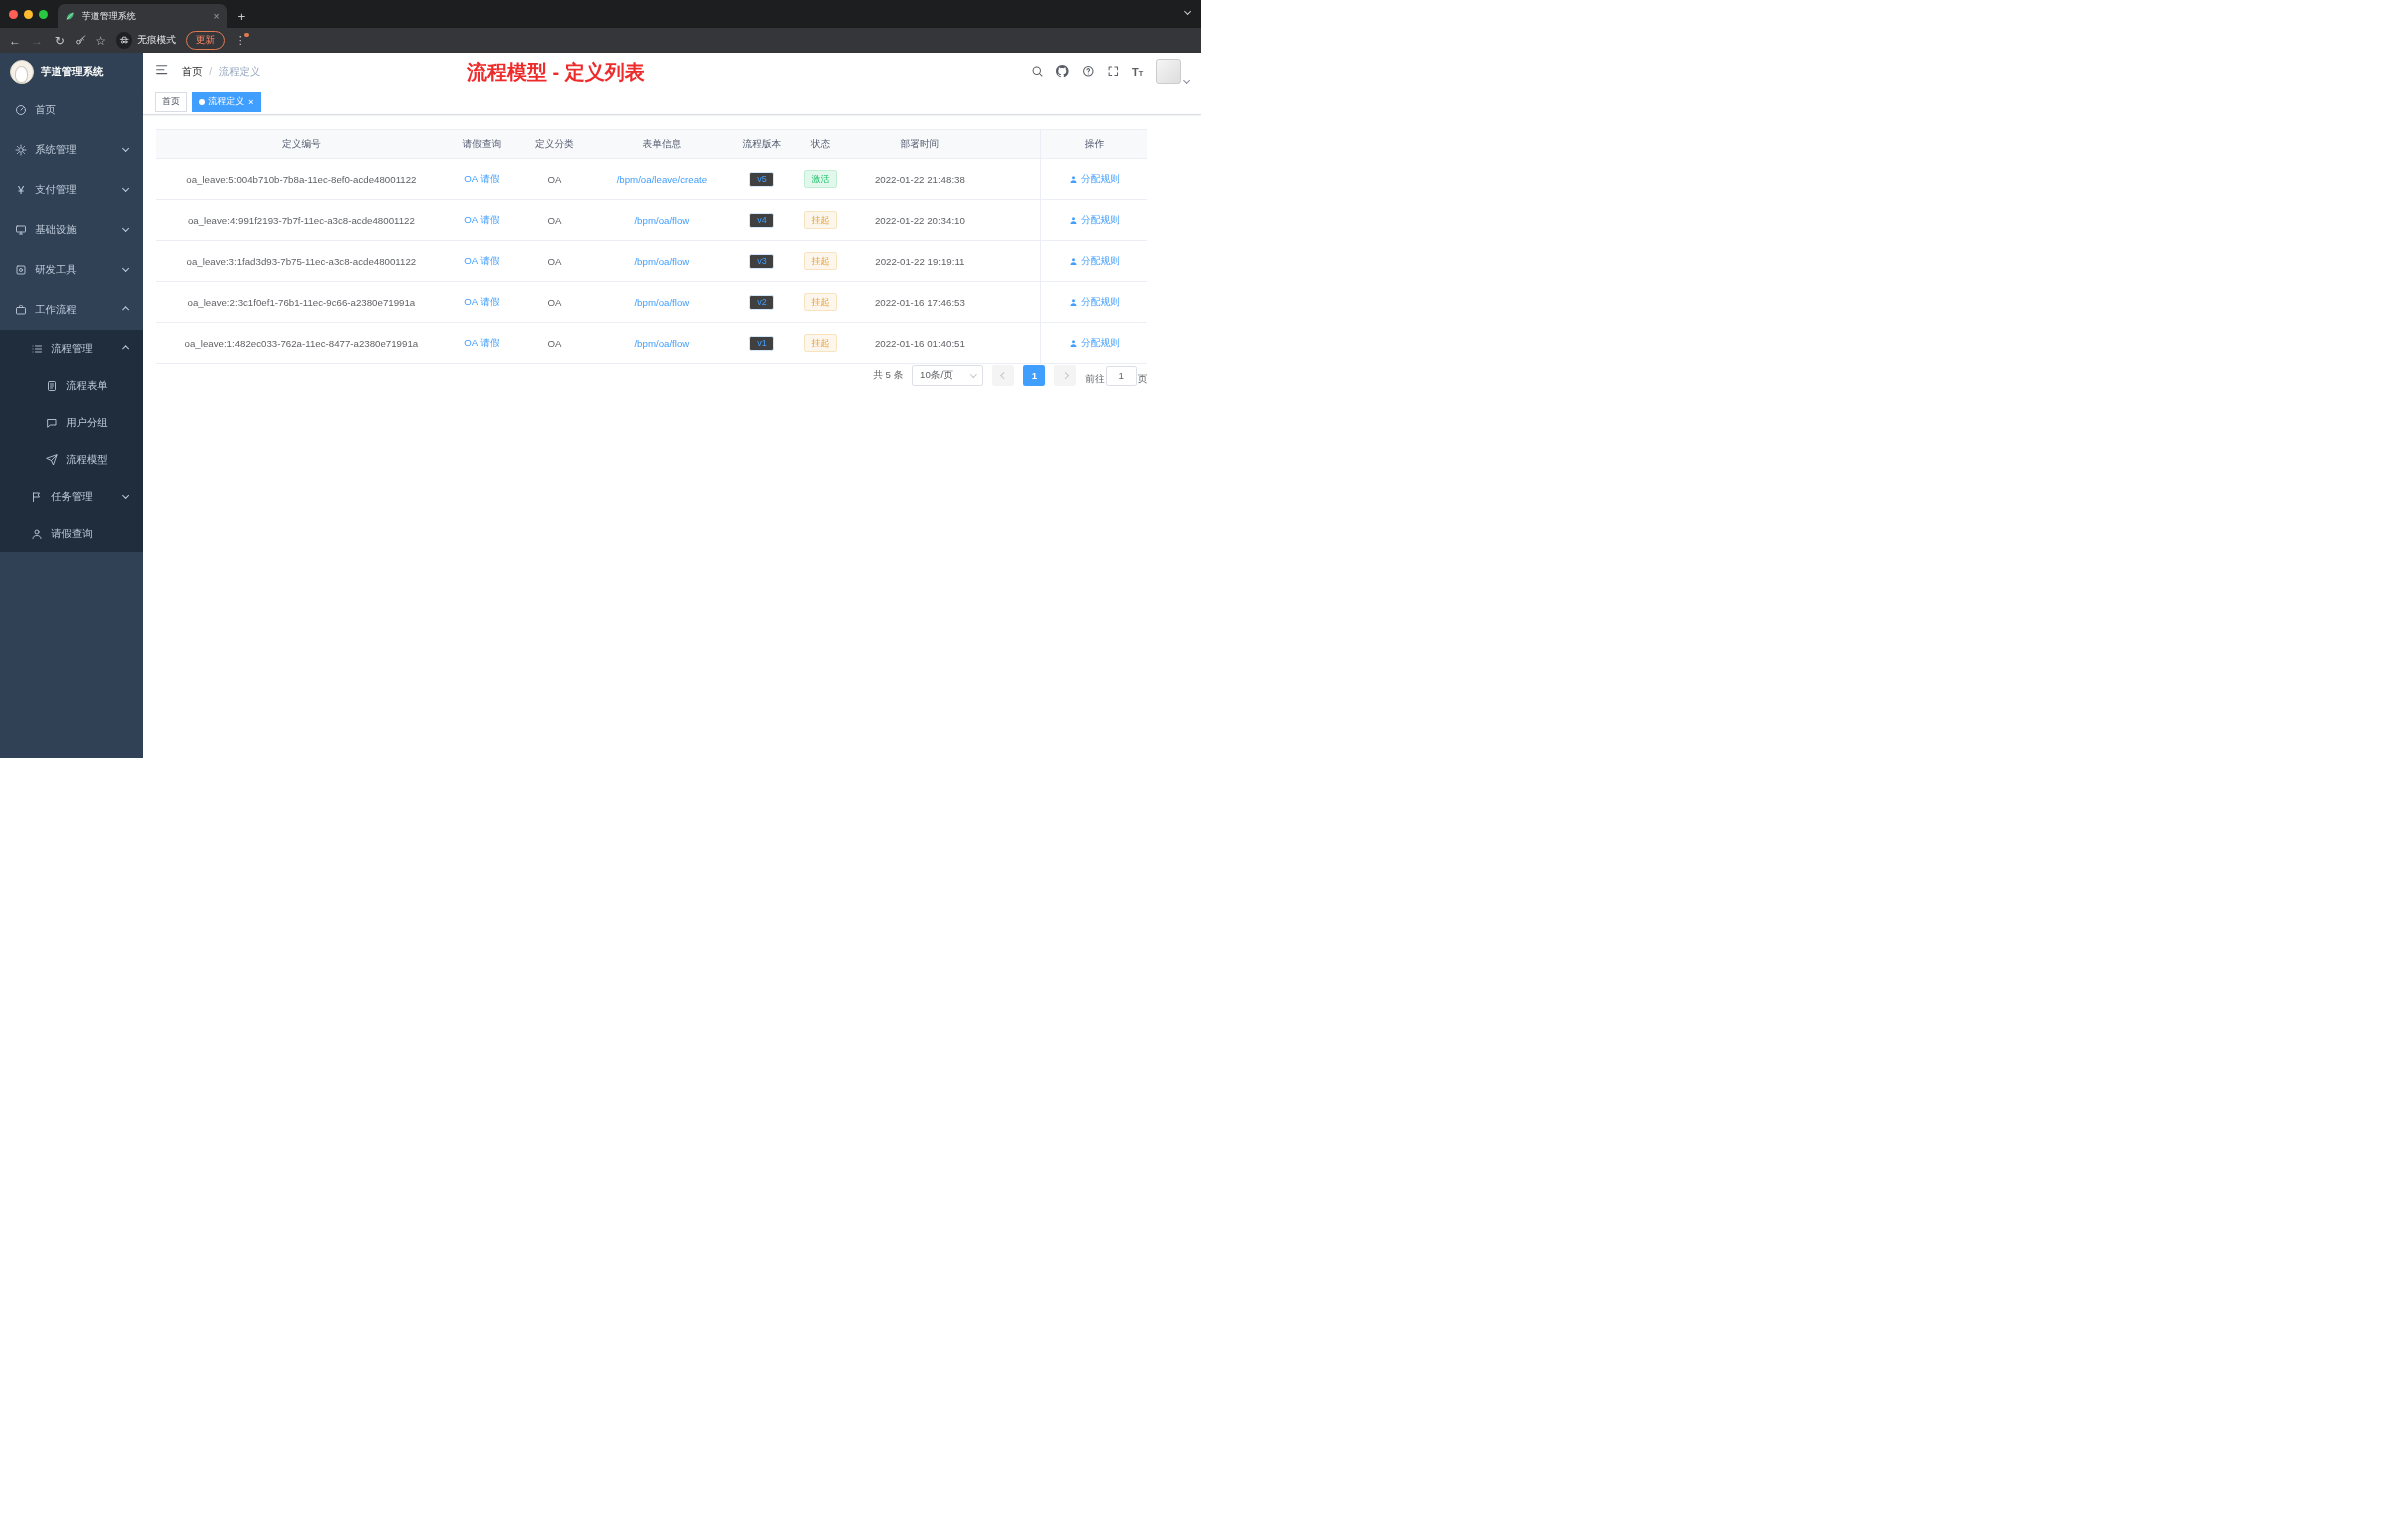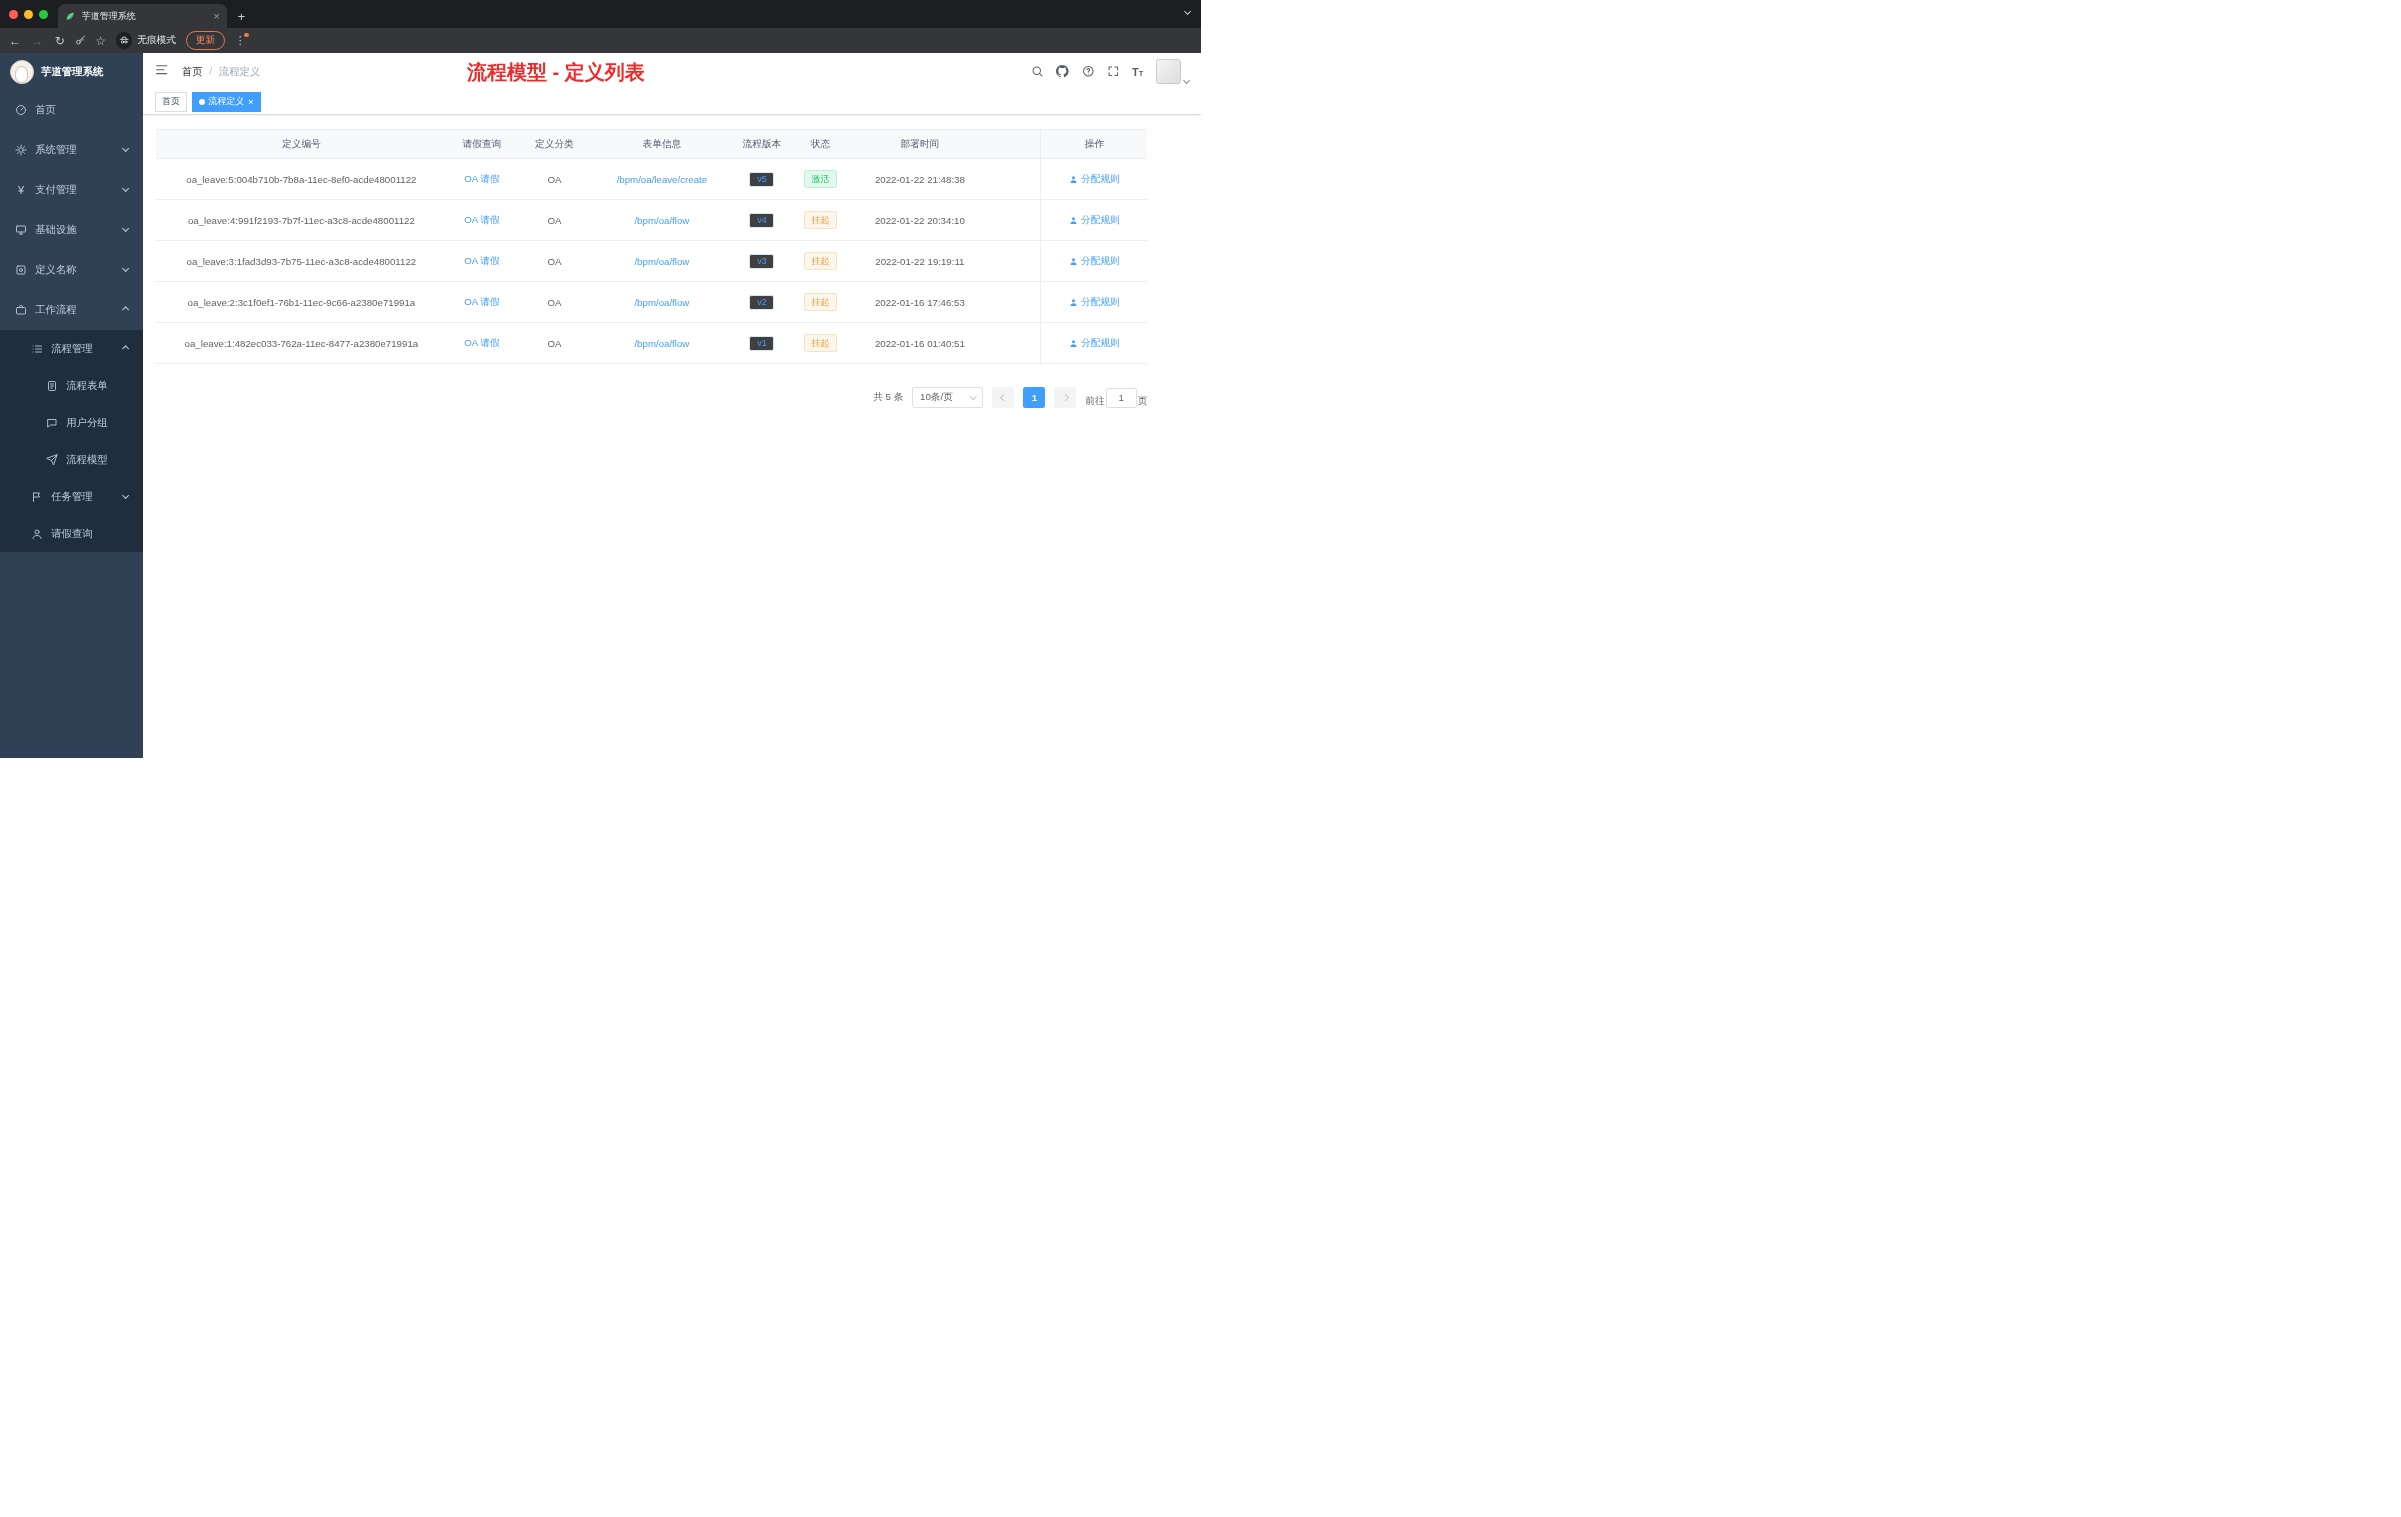--- a/index.html
+++ b/index.html
@@ -80,21 +80,21 @@
   .c-id { width:290px; } .c-name { width:71px; } .c-cat { width:74px; } .c-form { width:141px; }
   .c-ver { width:59px; } .c-status { width:58px; } .c-time { width:141px; } .c-fill { flex:1; }
   .c-op { width:107px; border-left:0.7px solid #ebeef5; }
   .lnk { color:#409eff; cursor:pointer; display:inline-flex; align-items:center; gap:3px; }
   .lnk svg { width:9px; height:9px; fill:currentColor; }
   .badge { padding:1.5px 6.7px; border-radius:2.2px; font-size:9px; border:0.7px solid transparent; }
   .badge.ver { background:#404040; border-color:#d5e8fc; color:#409eff; cursor:pointer; }
   .badge.act { background:#e3f8ec; border-color:#bfeed3; color:#1ec26a; }
   .badge.sus { background:#fdf6ec; border-color:#f8e3bd; color:#e6a23c; }
 
-  .pager { width:991px; margin-top:23px; display:flex; justify-content:flex-end; align-items:center; gap:9px; font-size:9.7px; color:#606266; }
+  .pager { width:991px; margin-top:1px; display:flex; justify-content:flex-end; align-items:center; gap:9px; font-size:9.7px; color:#606266; }
   .psel { width:71px; height:21px; border:0.7px solid #dcdfe6; border-radius:2.2px; display:flex; align-items:center; justify-content:space-between; padding:0 6.7px; color:#606266; cursor:pointer; }
   .psel .chev { color:#c0c4cc; width:4.5px; height:4.5px; }
   .pbtn { min-width:22px; height:21px; background:#f4f4f5; border-radius:2.2px; display:flex; align-items:center; justify-content:center; color:#c0c4cc; cursor:pointer; }
   .pbtn.page { background:#409eff; color:#fff; font-weight:bold; font-size:9.7px; }
   .goto { display:flex; align-items:flex-end; gap:1px; }
   .goto input { width:31px; height:20px; border:0.7px solid #dcdfe6; border-radius:2.2px; text-align:center; font-size:9.7px; color:#606266; font-family:inherit; }
 </style>
 </head>
 <body>
 
@@ -179,21 +179,21 @@
             <path d="M9 20h6M12 16v4"></path>
           </svg>
         <span>基础设施</span>
         <span class="chev down"></span>
       </div>
       <div class="menu-item">
         <svg viewBox="0 0 24 24">
             <rect x="4" y="4" width="16" height="16" rx="2"></rect>
             <circle cx="12" cy="12" r="3"></circle>
           </svg>
-        <span>定义名称</span>
+        <span>研发工具</span>
         <span class="chev down"></span>
       </div>
       <div class="menu-item">
         <svg viewBox="0 0 24 24">
             <rect x="3" y="7" width="18" height="13" rx="2"></rect>
             <path d="M9 7V5a2 2 0 012-2h2a2 2 0 012 2v2"></path>
           </svg>
         <span>工作流程</span>
         <span class="chev up"></span>
       </div>

